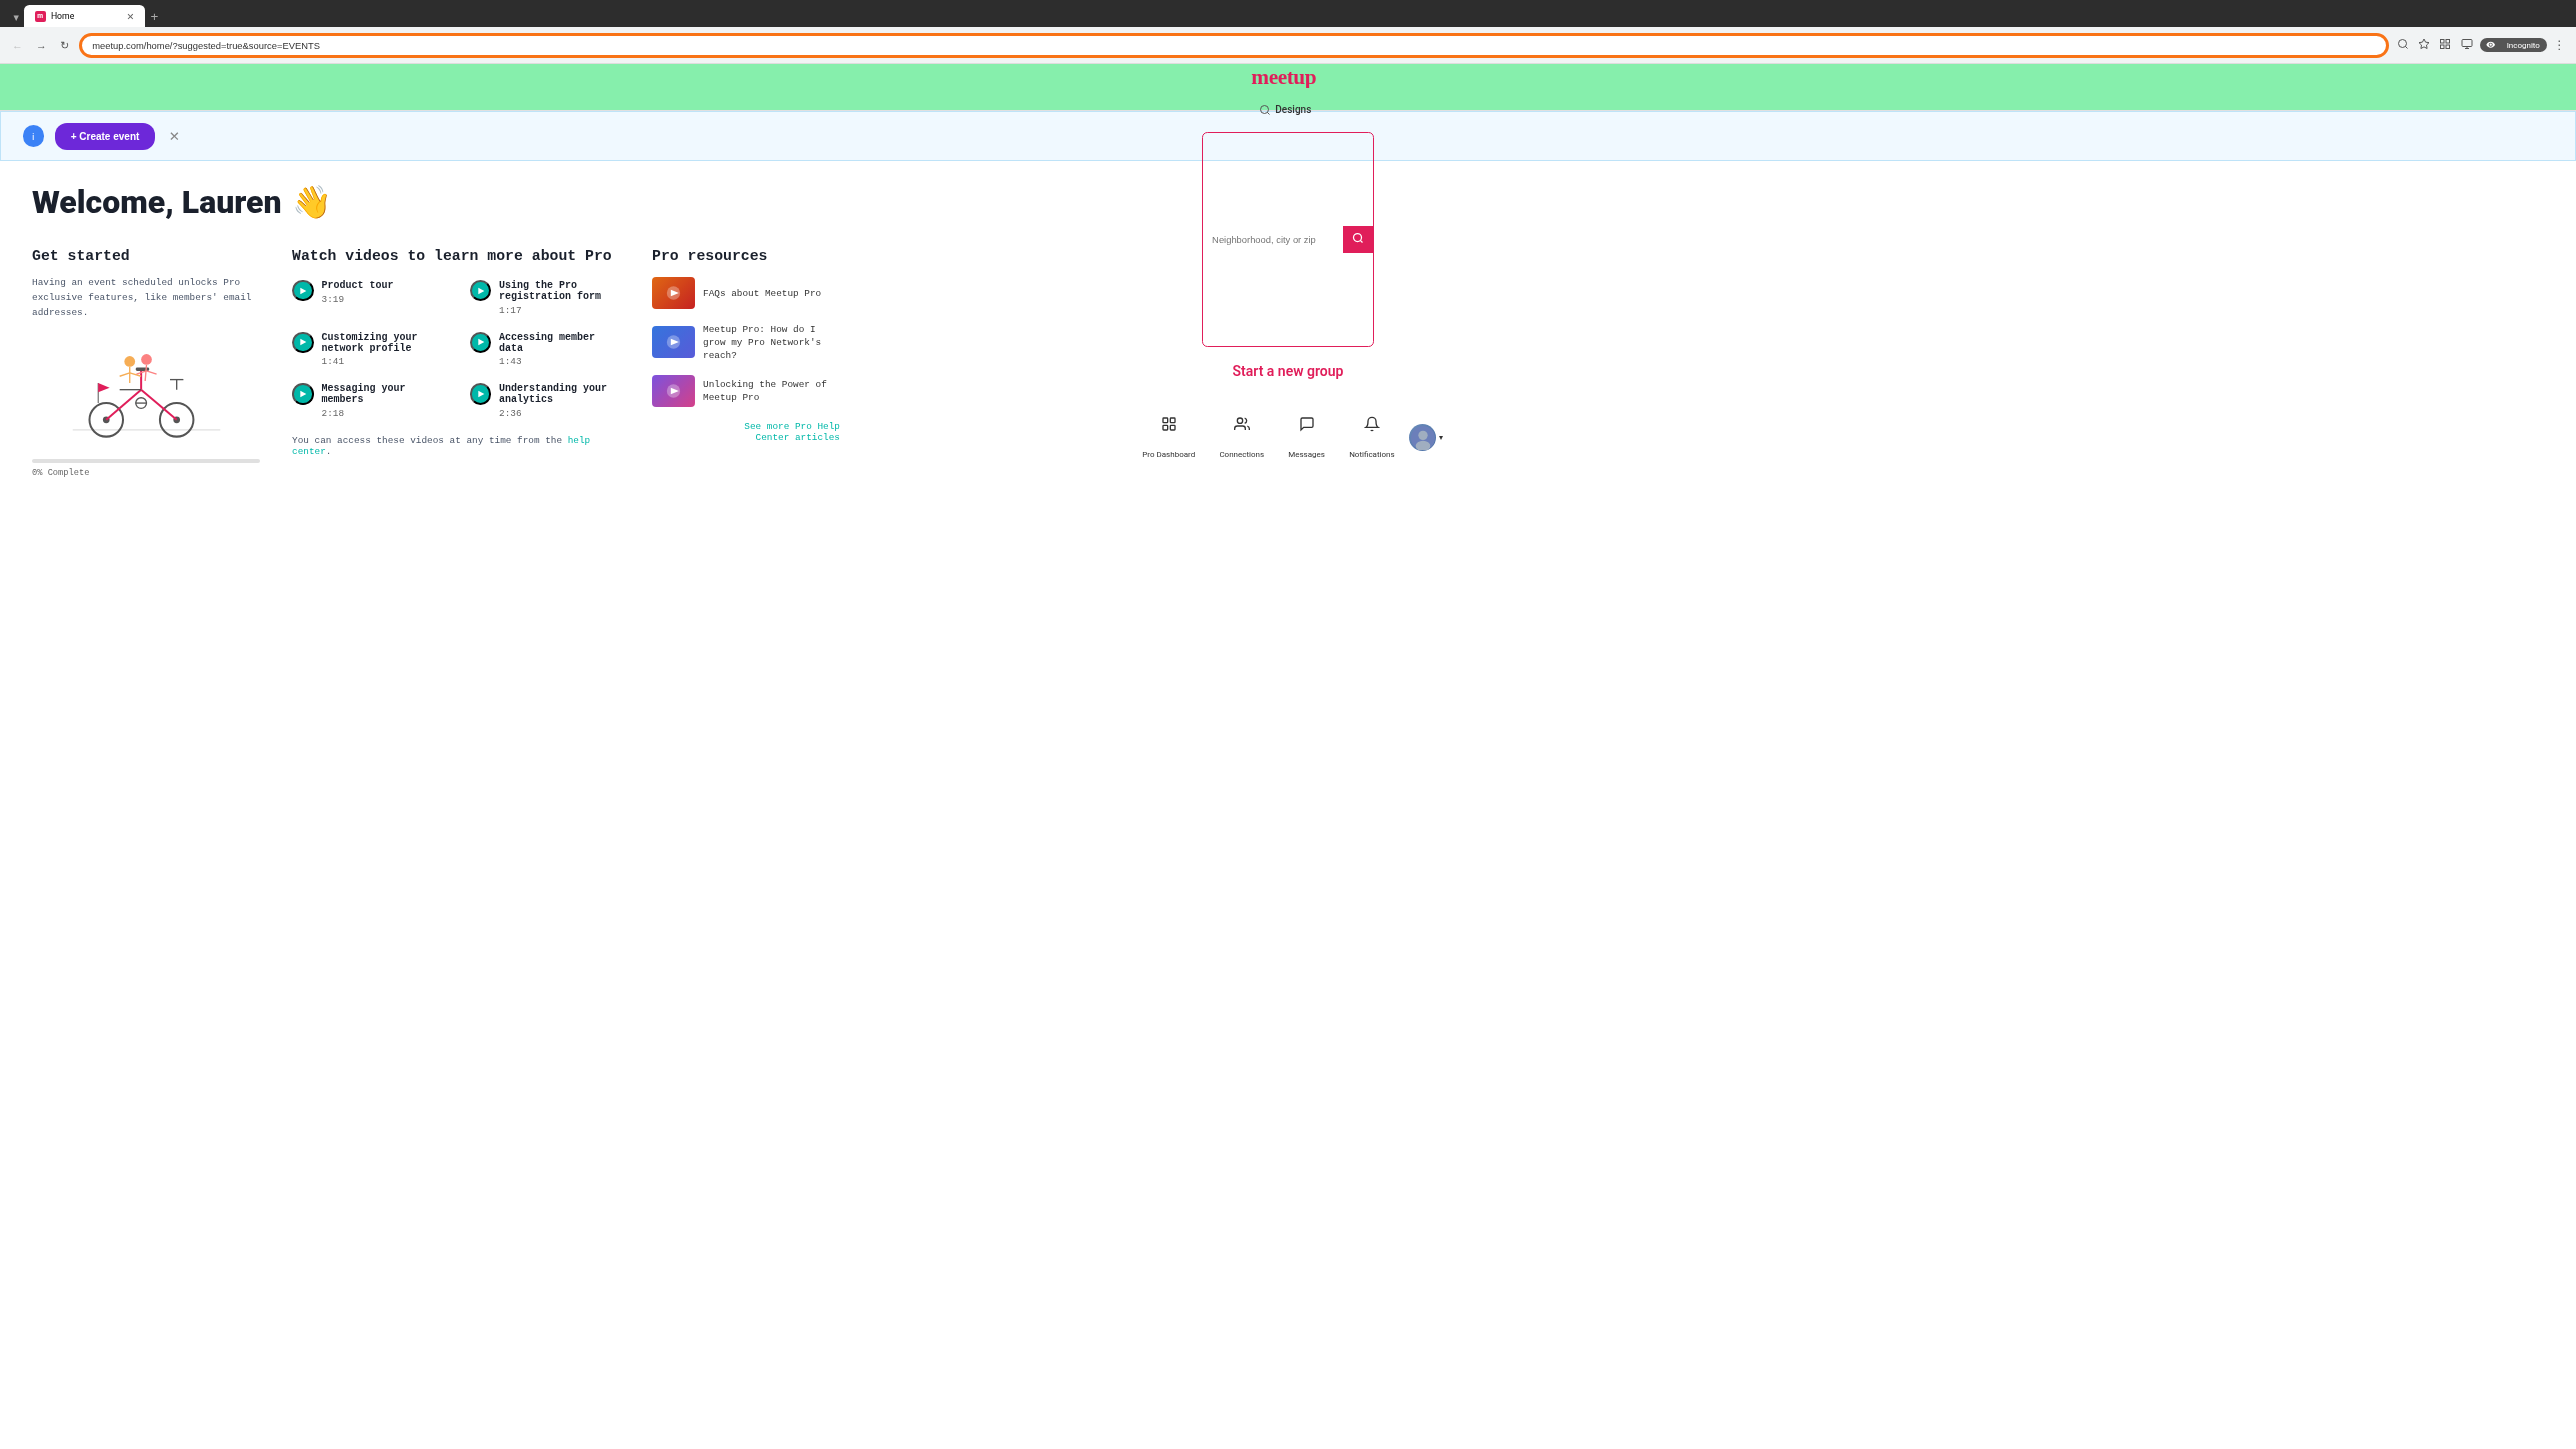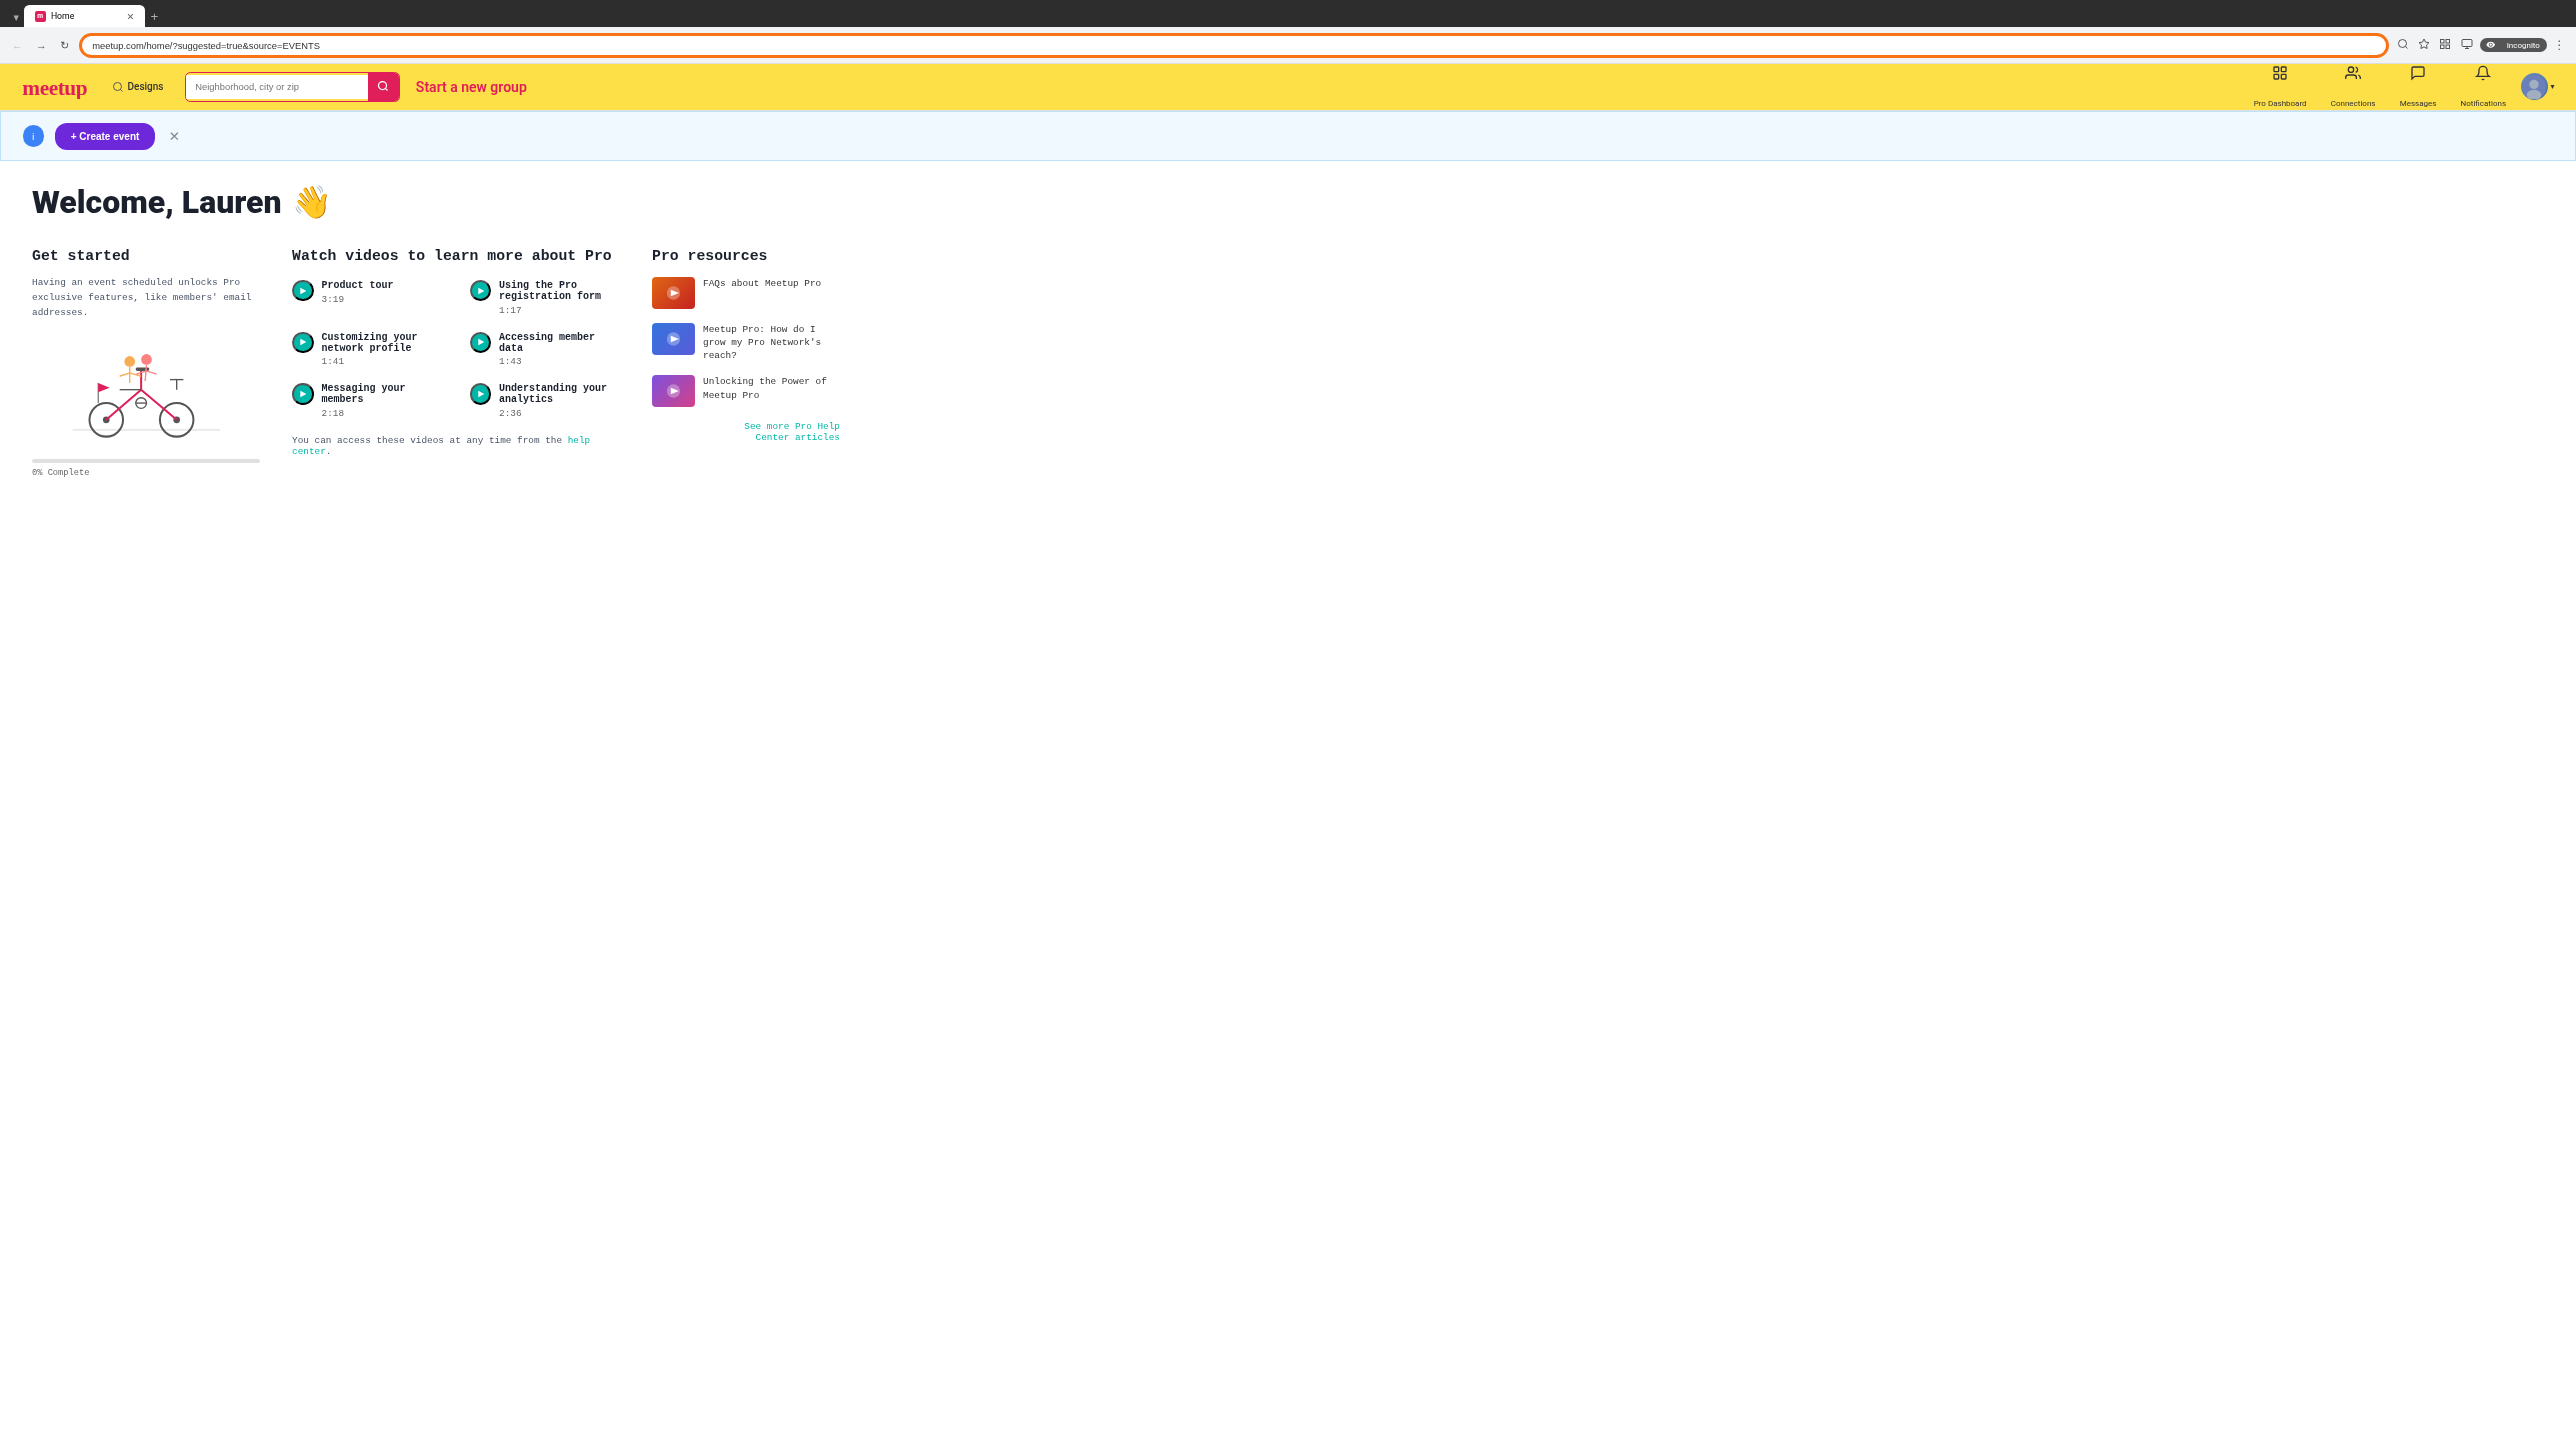--- a/index.html
+++ b/index.html
@@ -17,21 +17,21 @@
     .browser-toolbar { background: #f1f3f4; display: flex; align-items: center; gap: 5.4px; padding: 5.4px 8px; border-bottom: 0.7px solid #ddd; }
     .browser-nav-btn { background: none; border: none; cursor: pointer; padding: 2.7px 4px; color: #555; font-size: 10.7px; border-radius: 50%; }
     .browser-nav-btn.disabled { color: #bbb; cursor: default; }
     .browser-address-bar { flex: 1; background: #fff; border: 3px solid #f97316; border-radius: 13.4px; padding: 4px 10.7px; font-size: 9.4px; color: #333; outline: none; }
     .browser-toolbar-actions { display: flex; gap: 4px; align-items: center; }
     .browser-toolbar-btn { background: none; border: none; cursor: pointer; color: #555; padding: 2.7px; font-size: 12px; }
     .incognito-badge { background: #555; color: white; font-size: 8px; padding: 2px 6.7px; border-radius: 8px; display: flex; align-items: center; gap: 11px; }
     .incognito-badge svg { width: 9.4px; height: 9.4px; }
 
     
-    .meetup-header { background: #fde047; border-bottom: 0.7px solid #e0e0e0; padding: 0 21.5px; display: flex; align-items: center; gap: 16px; height: 47px; }
+    .meetup-header { background: #86efac; border-bottom: 0.7px solid #e0e0e0; padding: 0 21.5px; display: flex; align-items: center; gap: 16px; height: 47px; flex-direction: column; }
     .meetup-logo { color: #e01e5a; font-size: 19px; font-weight: 900; letter-spacing: -0.7px; text-decoration: none; display: flex; align-items: center; }
     .meetup-logo svg { width: 74px; height: 24px; }
     .header-search-text { display: flex; align-items: center; gap: 4px; color: #333; font-size: 10px; cursor: pointer; margin-right: 5.4px; }
     .header-search-text span { font-weight: 500; }
     .location-search-bar { display: flex; align-items: center; flex: 0 0 215px; border: 1.3px solid #e01e5a; border-radius: 5.4px; overflow: hidden; }
     .location-input { flex: 1; padding: 6.7px 9.4px; border: none; outline: none; font-size: 9.4px; color: #666; }
     .location-search-btn { background: #e01e5a; border: none; padding: 6.7px 9.4px; cursor: pointer; color: white; font-size: 10.7px; }
     .start-new-group { color: #e01e5a; font-weight: 600; font-size: 14px; text-decoration: none; white-space: nowrap; }
     .header-spacer { flex: 1; }
     .header-nav { display: flex; align-items: center; gap: 5.4px; }
@@ -72,21 +72,21 @@
     .play-btn { width: 21.5px; height: 21.5px; background: #00b8a9; border-radius: 50%; display: flex; align-items: center; justify-content: center; flex-shrink: 0; cursor: pointer; }
     .play-btn svg { width: 8px; height: 8px; fill: white; margin-left: 1.3px; }
     .video-info { flex: 1; }
     .video-title { font-weight: 700; font-size: 10px; color: #1a202c; margin-bottom: 2.7px; }
     .video-duration { font-size: 9.4px; color: #666; }
     .videos-footnote { margin-top: 16px; font-size: 9.4px; color: #4a5568; }
     .help-link { color: #00b8a9; text-decoration: none; }
 
     
     .pro-resources h2 { font-size: 14.8px; font-weight: 700; color: #1a202c; margin-bottom: 13.4px; }
-    .resource-item { display: flex; gap: 8px; margin-bottom: 13.4px; align-items: flex-start; }
+    .resource-item { display: flex; gap: 8px; margin-bottom: 13.4px; align-items: center; }
     .resource-thumb-placeholder { width: 43px; height: 32px; border-radius: 4px; flex-shrink: 0; }
     .resource-title { font-size: 9.4px; color: #333; font-weight: 500; line-height: 1.4; cursor: pointer; }
     .see-more-link { color: #00b8a9; text-decoration: none; font-size: 9.4px; font-weight: 500; display: block; text-align: right; margin-top: 5.4px; }
 
     
     .thumb-1 { background: linear-gradient(135deg, #f97316, #dc2626); }
     .thumb-2 { background: linear-gradient(135deg, #3b82f6, #6366f1); }
     .thumb-3 { background: linear-gradient(135deg, #8b5cf6, #ec4899); }
   </style>
 </head>

